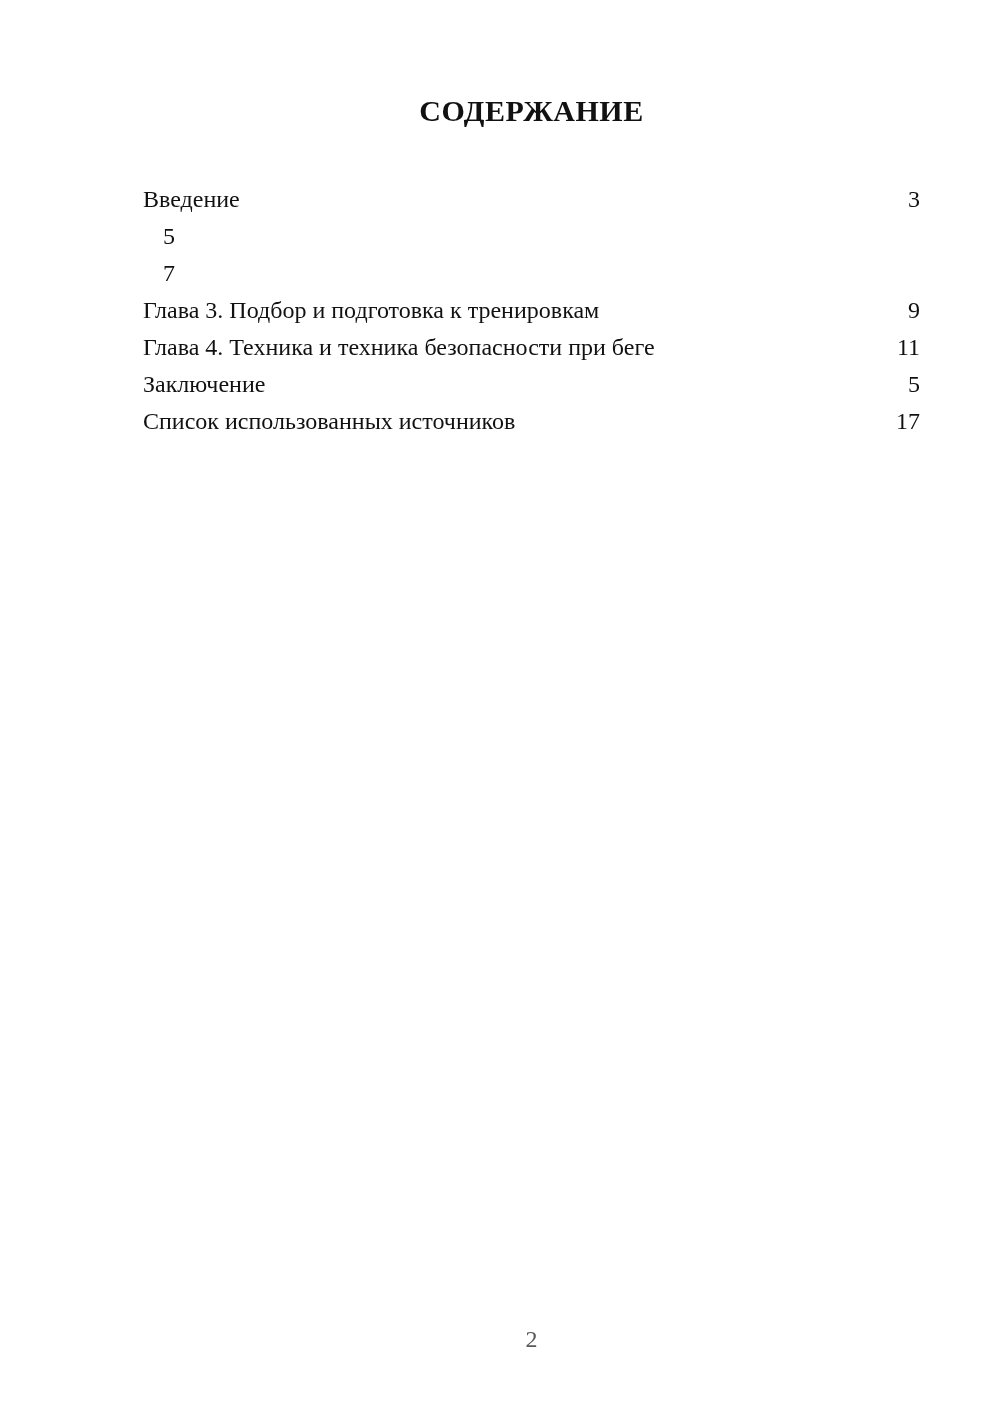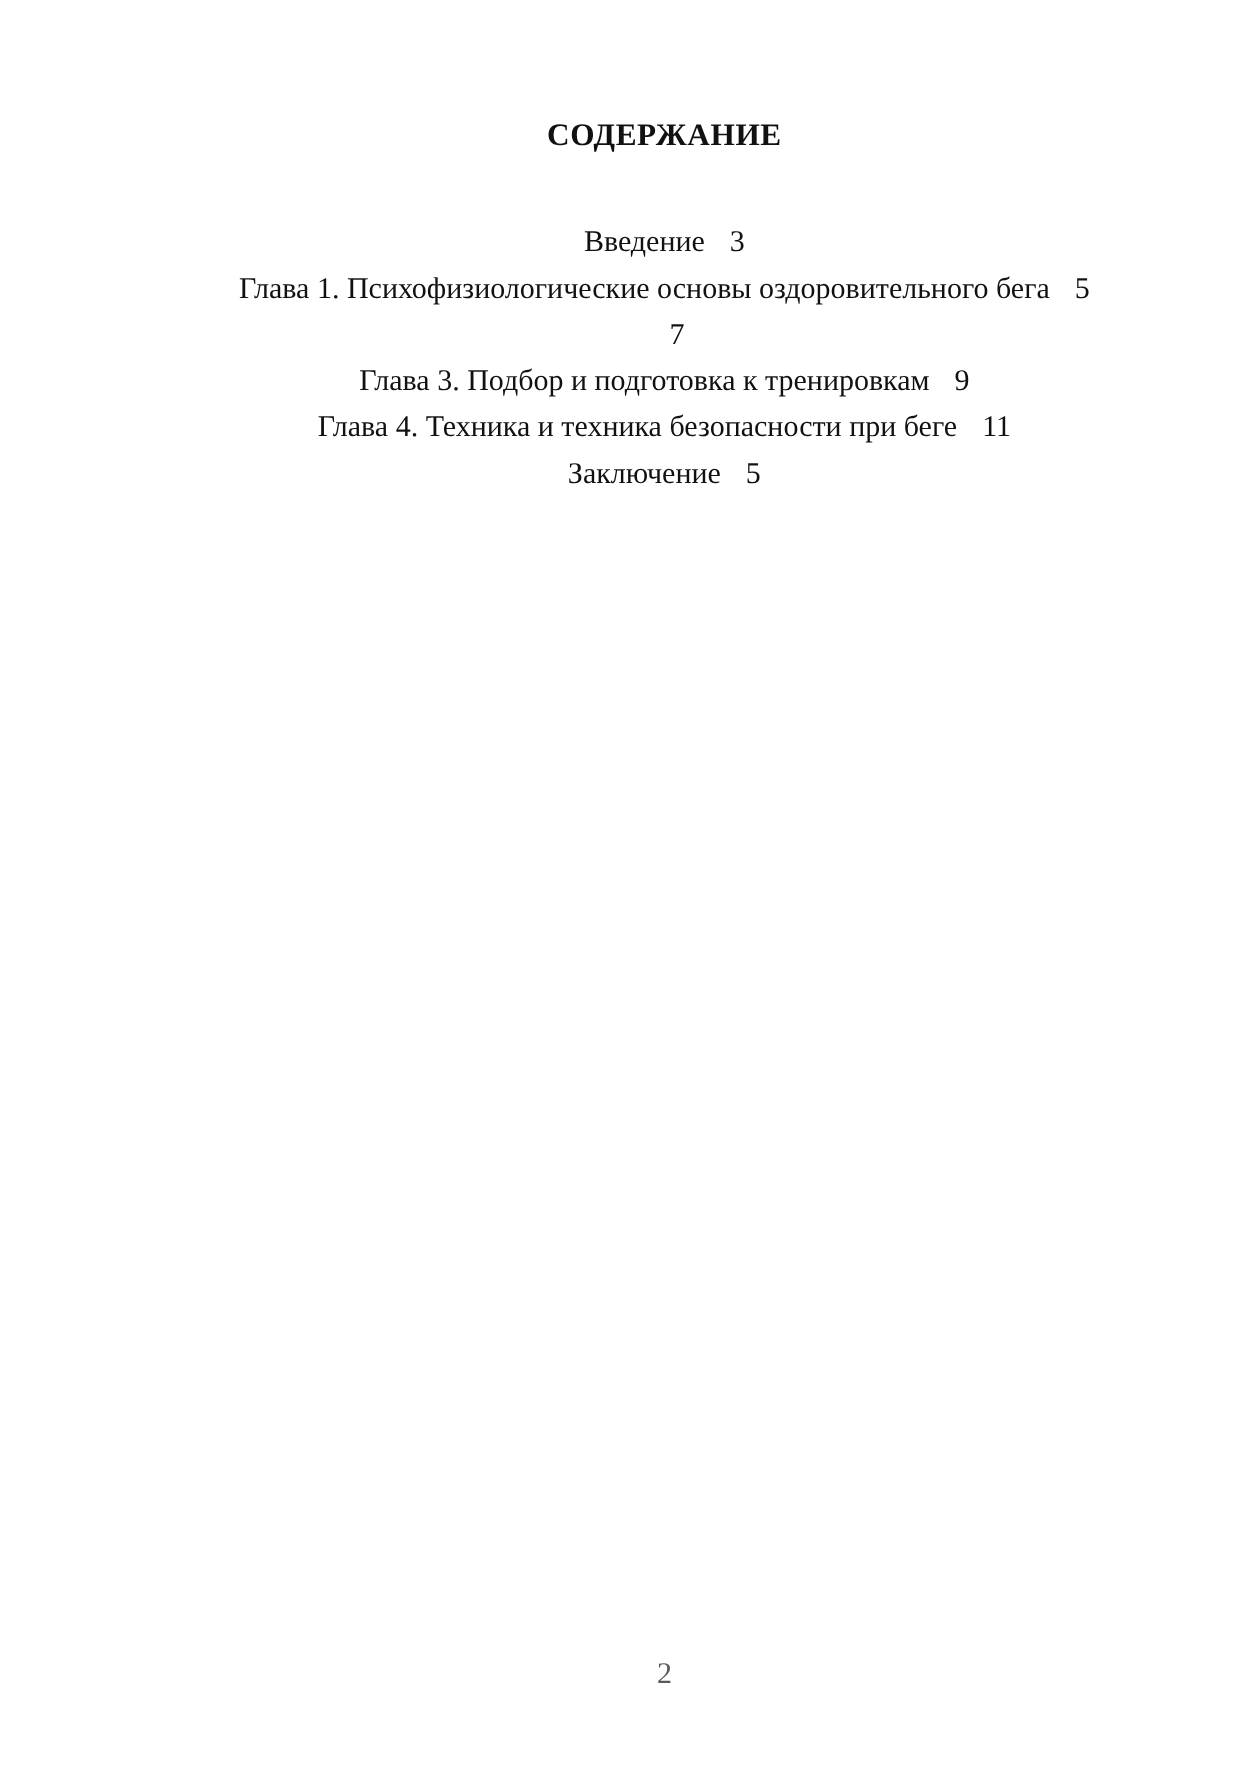--- a/index.html
+++ b/index.html
@@ -17,32 +17,32 @@
     overflow: hidden;
   }
   .content {
     position: absolute;
     left: 143px;
     right: 80px;
     top: 96px;
   }
   .doc-title {
     text-align: center;
-    font-size: 25px;
+    font-size: 30px;
     font-weight: bold;
     letter-spacing: 0.5px;
     line-height: 1;
     margin: 0;
   }
   .toc {
     margin-top: 55px;
   }
   .toc-row {
     display: flex;
-    justify-content: center;
+    justify-content: space-between;
     align-items: baseline;
     font-size: 24px;
     line-height: 37px;
     white-space: nowrap;
   }
   .toc-label {
     text-align: left;
   }
   .toc-page {
     text-align: right;
@@ -66,21 +66,20 @@
   <div class="content">
     <h1 class="doc-title">СОДЕРЖАНИЕ</h1>
 
     <div class="toc">
   <div class="toc-row">
     <span class="toc-label">Введение</span>
     <span class="toc-page">3</span>
   </div>
 
   <div class="toc-row">
-    <span class="toc-label">Глава 1. Психофизиологические основы оздоровительного бега</span>
     <span class="toc-page">5</span>
   </div>
 
   <div class="toc-row">
     <span class="toc-page">7</span>
   </div>
 
   <div class="toc-row">
     <span class="toc-label">Глава 3. Подбор и подготовка к тренировкам</span>
     <span class="toc-page">9</span>
@@ -90,18 +89,22 @@
     <span class="toc-label">Глава 4. Техника и техника безопасности при беге</span>
     <span class="toc-page">11</span>
   </div>
 
 
   <div class="toc-row">
     <span class="toc-label">Заключение</span>
     <span class="toc-page">5</span>
   </div>
 
+  <div class="toc-row">
+    <span class="toc-label">Список использованных источников</span>
+    <span class="toc-page">17</span>
+  </div>
 </div>
   </div>
 
   <div class="page-number">2</div>
 
 </div>
 
 </body></html>

